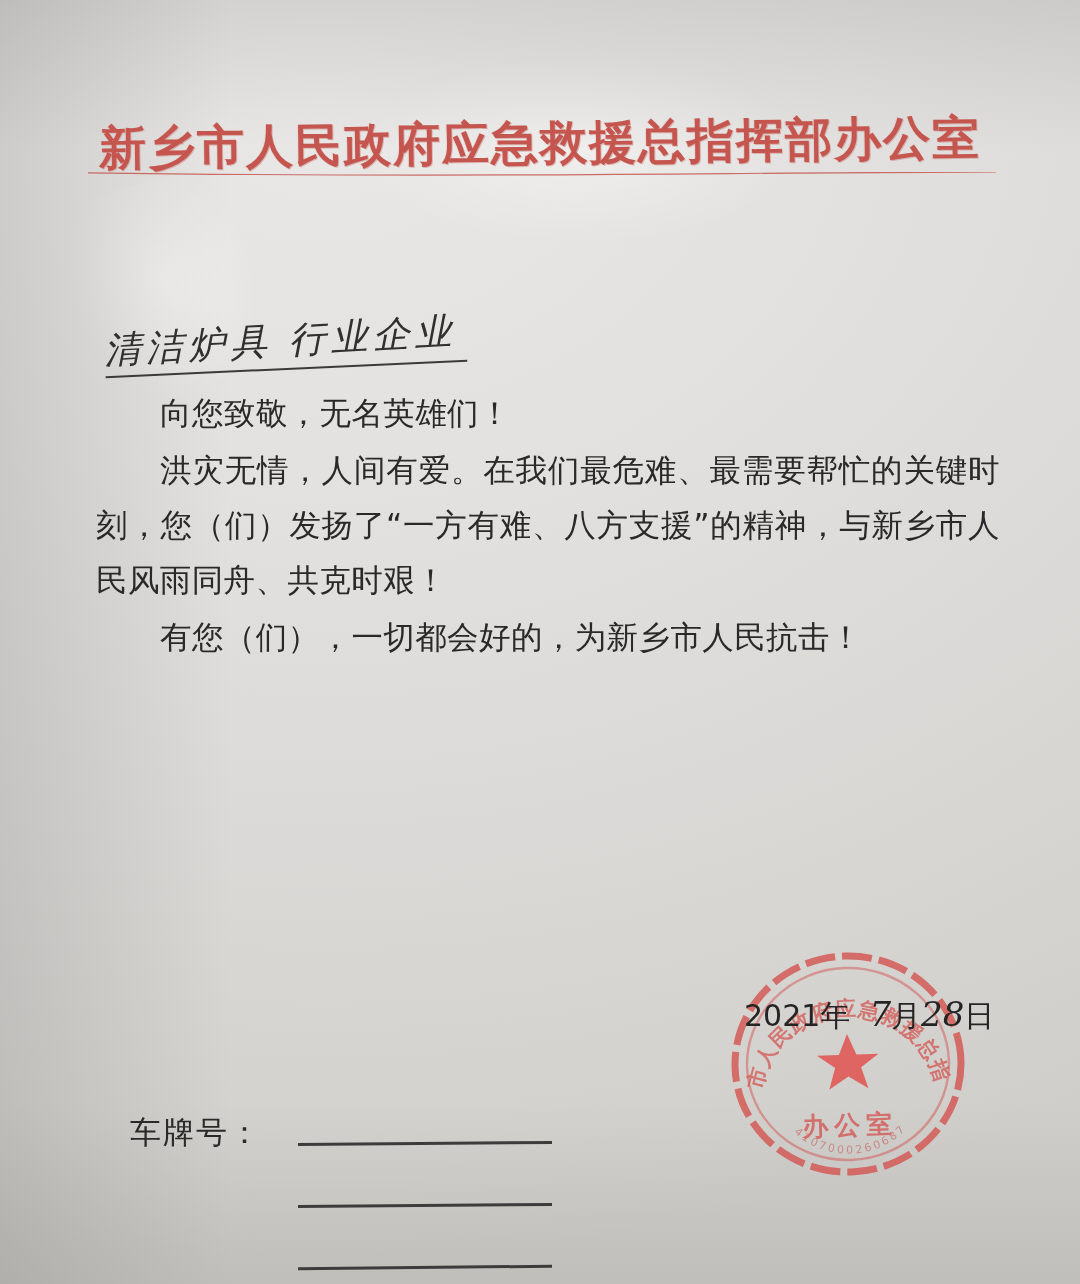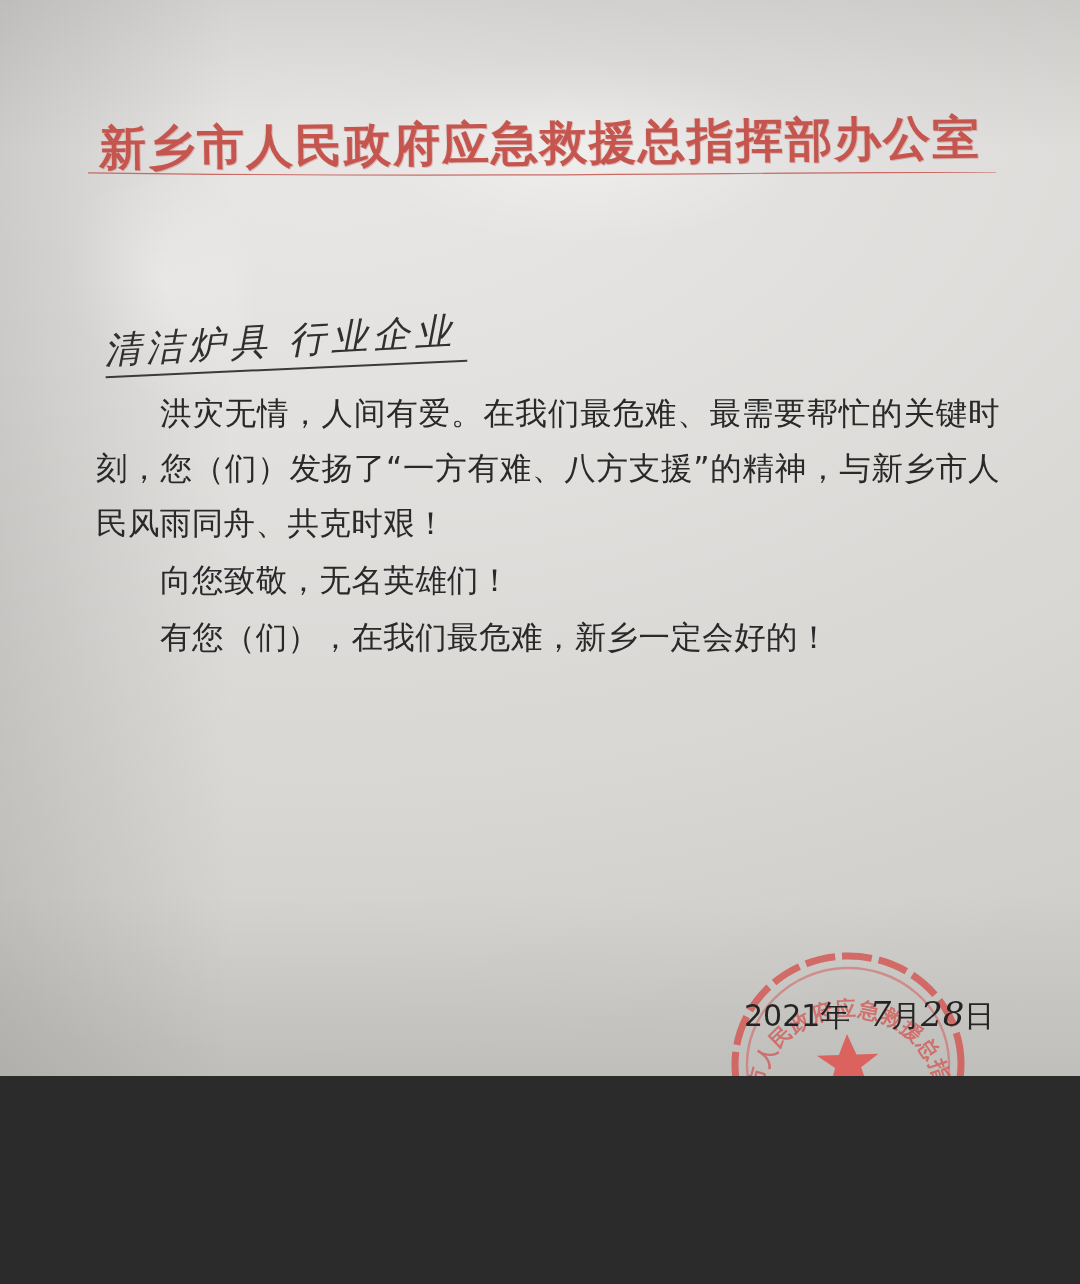--- a/index.html
+++ b/index.html
@@ -3,21 +3,21 @@
 <meta charset="utf-8">
 <style>
   html, body {
     margin: 0;
     padding: 0;
     background: #2b2b2b;
   }
   #page {
     position: relative;
     width: 1080px;
-    height: 1076px;
+    height: 1284px;
     overflow: hidden;
     background: #bef264;
     font-family: "Liberation Serif", "DejaVu Serif", serif;
   }
 
   
   #paper-base {
     position: absolute;
     inset: 0;
     background:
@@ -222,23 +222,23 @@
     </svg>
   </div>
 
 
   <div id="salutation">
     <div id="salutation-text">清洁炉具 行业企业</div>
     <div id="salutation-underline"></div>
   </div>
 
   <div id="body-text">
+    <p class="para short">向您致敬，无名英雄们！</p>
     <p class="para">洪灾无情，人间有爱。在我们最危难、最需要帮忙的关键时刻，您（们）发扬了“一方有难、八方支援”的精神，与新乡市人民风雨同舟、共克时艰！</p>
-    <p class="para short">向您致敬，无名英雄们！</p>
-    <p class="para short">有您（们），在我们最危难，新乡一定会好的！</p>
+    <p class="para short">有您（们），一切都会好的，为新乡市人民抗击！</p>
   </div>
 
   <svg id="seal" viewBox="0 0 252 238">
     <g transform="translate(126,119)">
       <ellipse cx="0" cy="0" rx="113" ry="108" fill="none" stroke="#d4514e" stroke-width="7" stroke-dasharray="30 7" opacity="0.9"></ellipse>
       <ellipse cx="0" cy="0" rx="101" ry="96" fill="none" stroke="#d4514e" stroke-width="2.4" opacity="0.55"></ellipse>
       <path id="sealArc" d="M -86,18 A 88,84 0 0 1 86,18" fill="none"></path>
       <text font-family="'DejaVu Serif','Liberation Serif',serif" font-size="21" font-weight="bold" fill="#d4514e" letter-spacing="1.2" opacity="0.82">
         <textPath href="#sealArc" startOffset="50%" text-anchor="middle">新乡市人民政府应急救援总指挥部</textPath>
       </text>

